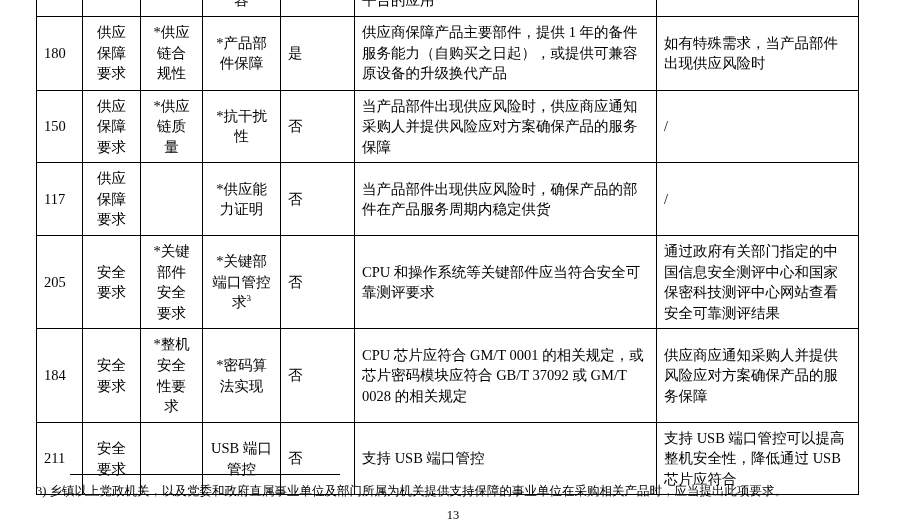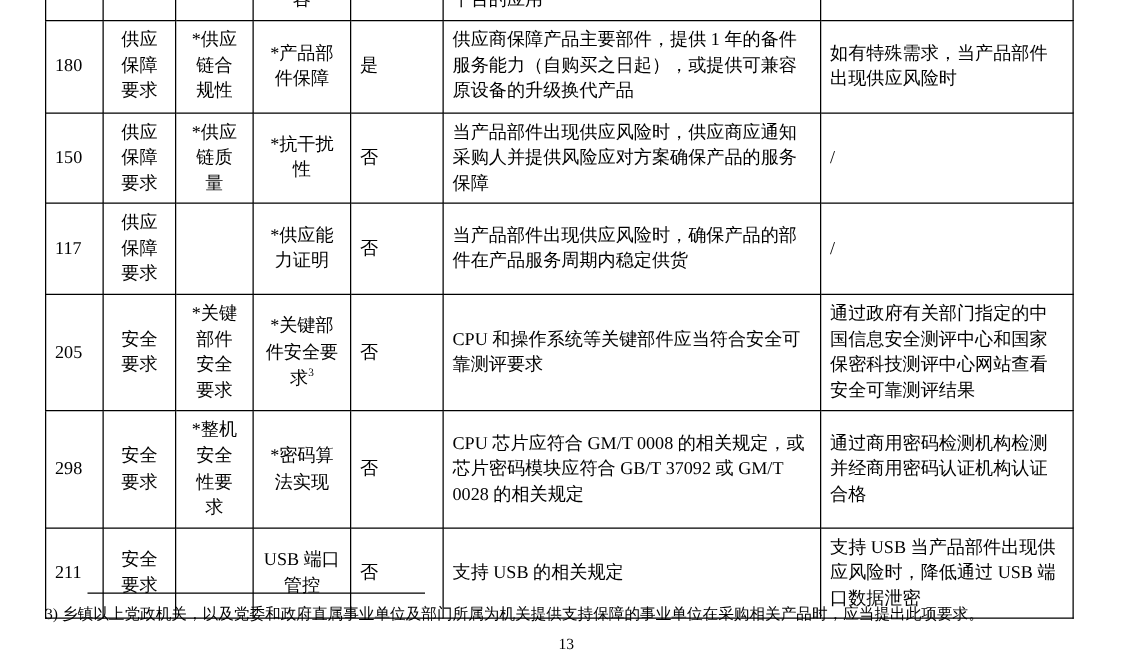--- a/index.html
+++ b/index.html
@@ -182,63 +182,63 @@
             <div>要求</div>
           </td>
           <td class="item">
             <div>*关键</div>
             <div>部件</div>
             <div>安全</div>
             <div>要求</div>
           </td>
           <td class="sub">
             <div>*关键部</div>
-            <div>件安全要</div>
+            <div>端口管控</div>
             <div><span>求</span><sup>3</sup></div>
           </td>
           <td class="flag">否</td>
           <td class="desc">CPU 和操作系统等关键部件应当符合安全可靠测评要求</td>
           <td class="note">通过政府有关部门指定的中国信息安全测评中心和国家保密科技测评中心网站查看安全可靠测评结果</td>
         </tr>
 
         <tr style="height:80px;">
-          <td class="no">298</td>
+          <td class="no">184</td>
           <td class="cat">
             <div>安全</div>
             <div>要求</div>
           </td>
           <td class="item">
             <div>*整机</div>
             <div>安全</div>
             <div>性要</div>
             <div>求</div>
           </td>
           <td class="sub">
             <div>*密码算</div>
             <div>法实现</div>
           </td>
           <td class="flag">否</td>
-          <td class="desc">CPU 芯片应符合 GM/T 0008 的相关规定，或芯片密码模块应符合 GB/T 37092 或 GM/T 0028 的相关规定</td>
-          <td class="note">通过商用密码检测机构检测并经商用密码认证机构认证合格</td>
+          <td class="desc">CPU 芯片应符合 GM/T 0001 的相关规定，或芯片密码模块应符合 GB/T 37092 或 GM/T 0028 的相关规定</td>
+          <td class="note">供应商应通知采购人并提供风险应对方案确保产品的服务保障</td>
         </tr>
 
         <tr style="height:72px;">
           <td class="no">211</td>
           <td class="cat">
             <div>安全</div>
             <div>要求</div>
           </td>
           <td class="item"></td>
           <td class="sub">
             <div>USB 端口</div>
             <div>管控</div>
           </td>
           <td class="flag">否</td>
-          <td class="desc">支持 USB 的相关规定</td>
-          <td class="note">支持 USB 当产品部件出现供应风险时，降低通过 USB 端口数据泄密</td>
+          <td class="desc">支持 USB 端口管控</td>
+          <td class="note">支持 USB 端口管控可以提高整机安全性，降低通过 USB 芯片应符合</td>
         </tr>
       </tbody>
     </table>
   </div>
 
   <div class="footnote-rule"></div>
   <div class="footnote">3) 乡镇以上党政机关，以及党委和政府直属事业单位及部门所属为机关提供支持保障的事业单位在采购相关产品时，应当提出此项要求。</div>
   <div class="pagenum">13</div>
 
 </div>

